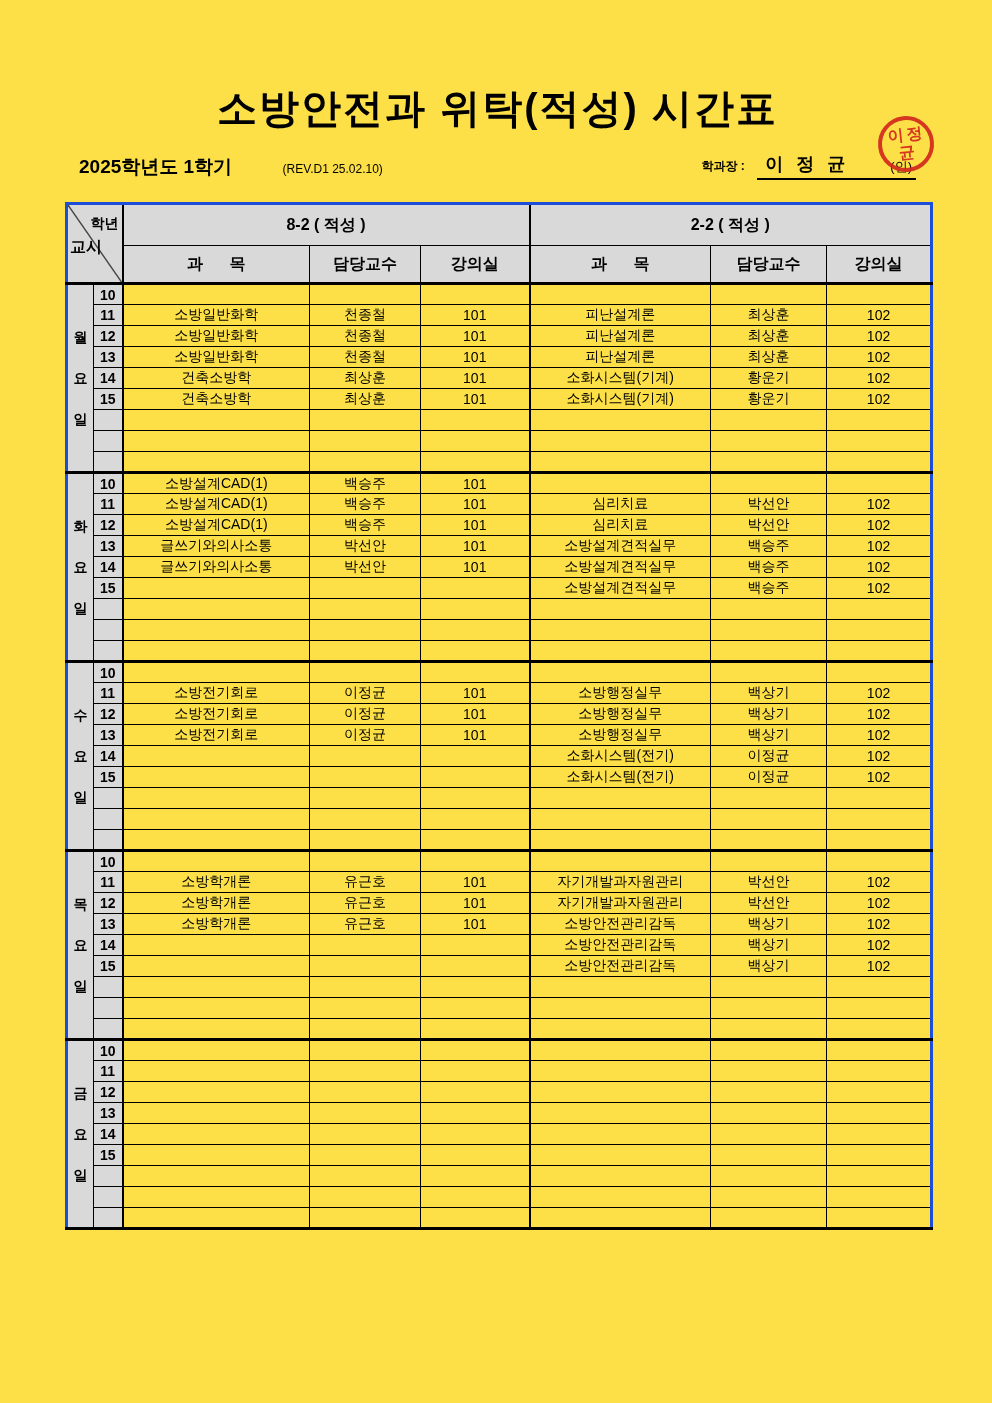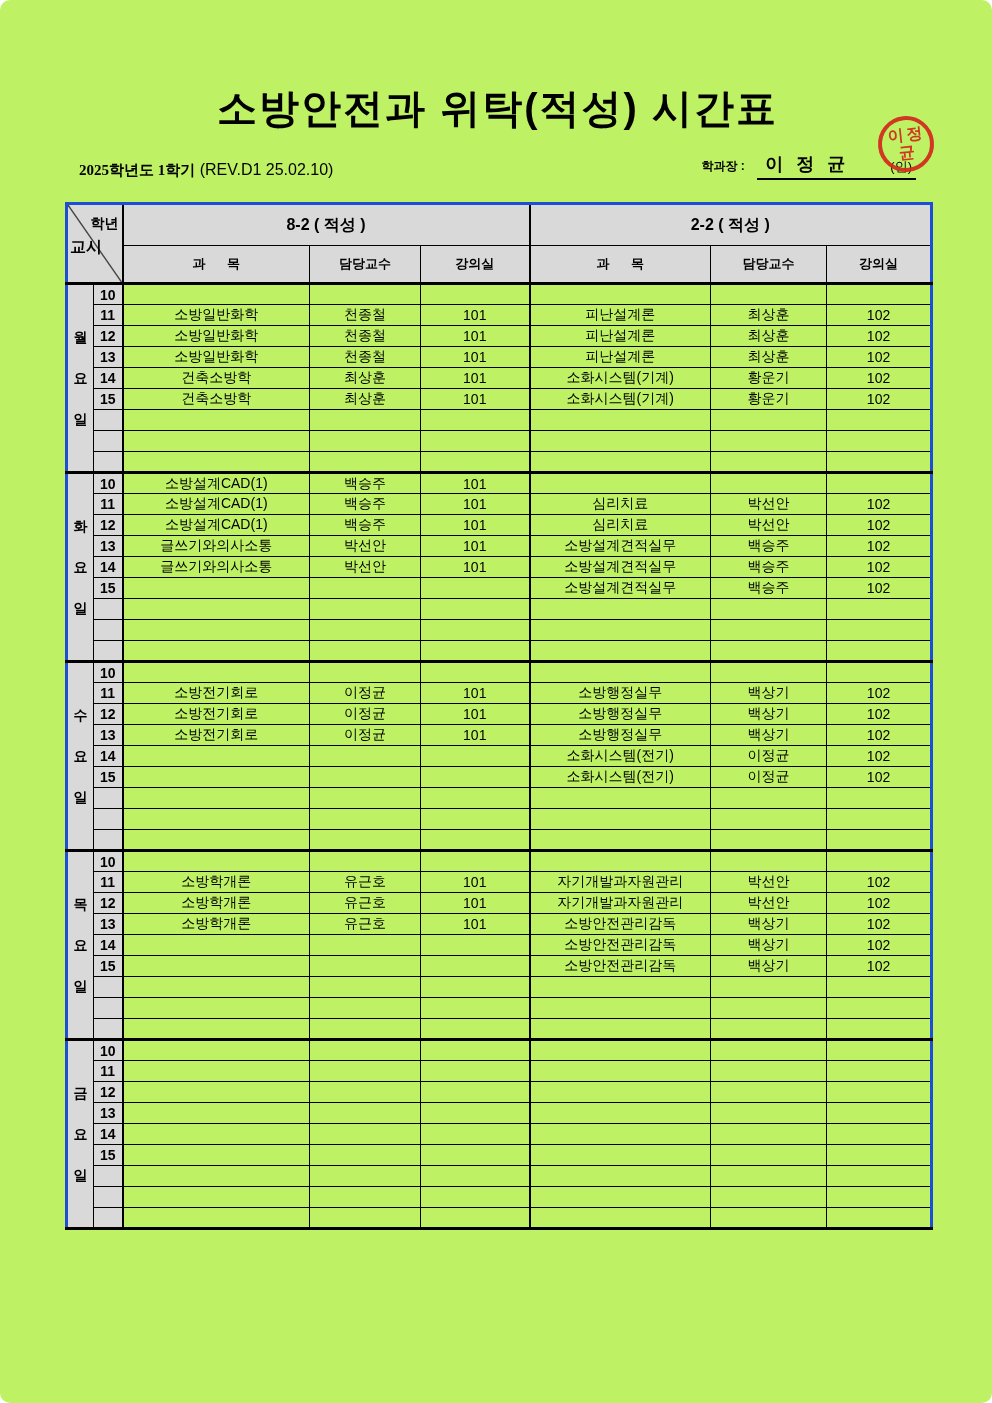--- a/index.html
+++ b/index.html
@@ -6,43 +6,42 @@
   html, body { background: #ffffff; }
   body {
     font-family: "Liberation Sans", "DejaVu Sans", sans-serif;
     color: #000;
     width: 992px;
   }
   .page {
     position: relative;
     width: 992px;
     height: 1403px;
-    background: #bef264;
+    background: #fde047;
     padding: 86px 62px 0 65px;
     overflow: hidden;
-    border-radius: 10px;
   }
   .title {
     text-align: center;
     font-size: 40px;
     font-weight: bold;
     letter-spacing: 2px;
     line-height: 1.1;
     white-space: nowrap;
   }
   .meta-row {
     margin-top: 20px;
     display: flex;
     justify-content: space-between;
     align-items: flex-end;
     height: 30px;
   }
   .meta-left { padding-left: 14px; white-space: nowrap; }
-  .semester { font-size: 15px; font-weight: bold; font-family: Liberation Serif, serif; }
-  .revision { font-size: 16px; font-weight: normal; }
+  .semester { font-size: 19px; font-weight: bold; }
+  .revision { font-size: 12px; margin-left: 46px; font-weight: normal; }
   .meta-right { position: relative; white-space: nowrap; padding-right: 14px; }
   .head-label { font-size: 12px; font-weight: bold; }
   .head-name {
     display: inline-flex;
     justify-content: space-between;
     align-items: flex-end;
     min-width: 158px;
     margin-left: 8px;
     border-bottom: 2px solid #000;
     font-size: 18px;
@@ -82,21 +81,21 @@
   }
   .schedule th, .schedule td {
     border: 1px solid #000;
     overflow: hidden;
     white-space: nowrap;
     text-align: center;
     vertical-align: middle;
   }
   .schedule thead th { background: #d9d9d9; }
   .schedule thead tr.group-row th { height: 42px; font-size: 16px; font-weight: bold; }
-  .schedule thead tr.col-row th { height: 38px; font-size: 13px; font-weight: bold; white-space: pre; border-bottom: 3px solid #000; }
+  .schedule thead tr.col-row th { height: 38px; font-size: 16px; font-weight: bold; white-space: pre; border-bottom: 3px solid #000; }
   th.corner {
     position: relative;
     border-right: 2px solid #000 !important;
     border-bottom: 3px solid #000;
     padding: 0;
   }
   th.corner svg { position: absolute; inset: 0; width: 100%; height: 100%; display: block; }
   .corner-top { position: absolute; top: 10px; right: 3px; font-size: 14px; font-weight: bold; }
   .corner-bottom { position: absolute; bottom: 24px; left: 2px; font-size: 16px; font-weight: bold; }
   .group-end { border-right: 2px solid #000 !important; }

